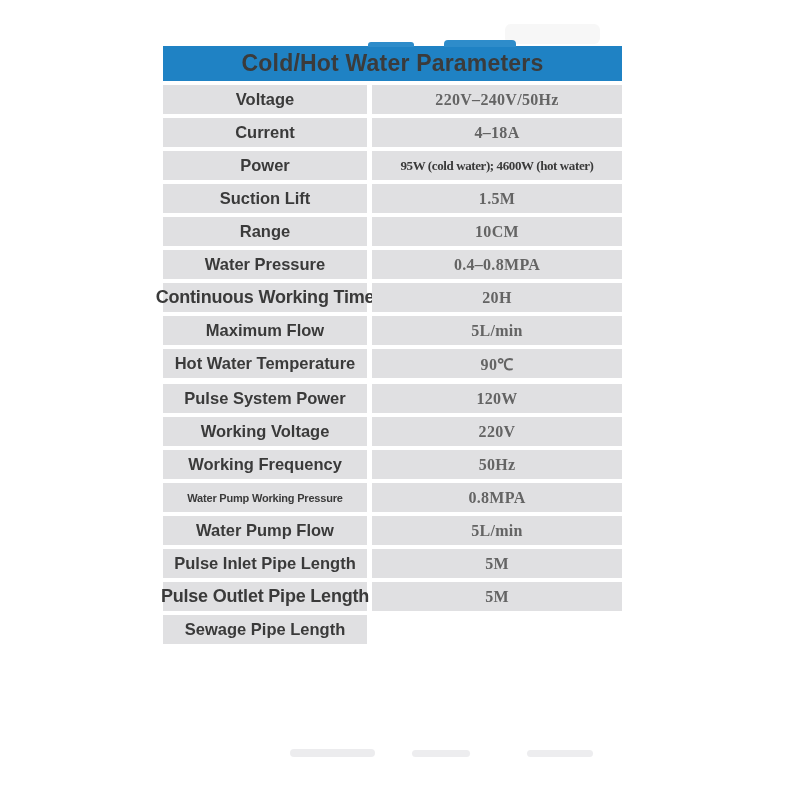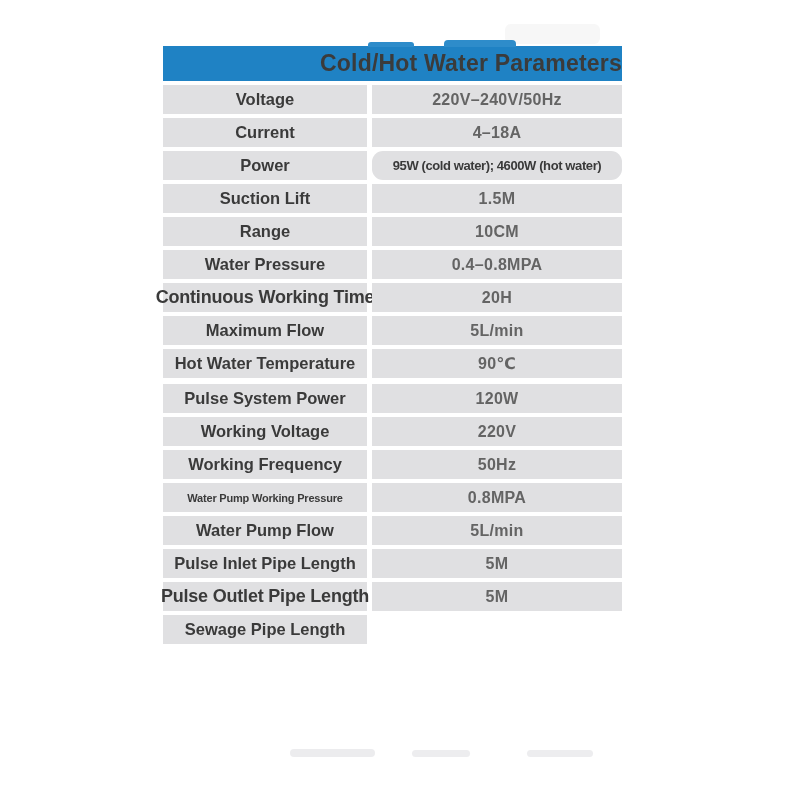--- a/index.html
+++ b/index.html
@@ -3,40 +3,40 @@
 <meta charset="utf-8">
 <style>
   html,body{margin:0;padding:0;}
   body{
     width:800px;height:800px;position:relative;overflow:hidden;
     background:#ffffff;
     font-family:"Liberation Sans","DejaVu Sans",sans-serif;
   }
   .sheet{position:absolute;left:163px;top:46px;width:459px;}
   .thead{
-    height:35px;display:flex;align-items:center;justify-content:flex-end;
+    height:35px;display:flex;align-items:center;justify-content:center;
     background:var(--header_bg,#1f82c4);
   }
   .thead h2{
     margin:0;font-size:23px;font-weight:bold;letter-spacing:0.2px;
     color:var(--header_text,#3b3b3b);
   }
   .rows{display:flex;flex-direction:column;gap:4px;margin-top:4px;}
   .t2{margin-top:6px;}
   .row{display:grid;grid-template-columns:204px 250px;column-gap:5px;height:29px;}
   .cell{
     background:var(--row_bg,#e0e0e2);
     display:flex;align-items:center;justify-content:center;
     white-space:nowrap;
   }
   .label{font-weight:bold;font-size:16.5px;color:var(--label_text,#3a3a3a);}
-  .value{font-weight:bold;font-size:16px;color:var(--value_text,#646464);letter-spacing:0.3px;}
+  .value{font-weight:bold;font-size:16px;color:var(--value_text,#646464);letter-spacing:0.3px;font-family:Liberation Serif, serif;}
   .label-md{font-size:18px;letter-spacing:-0.2px;}
   .label-sm{font-size:11px;letter-spacing:-0.2px;}
-  .value-strong{font-size:13px;letter-spacing:-0.4px;color:var(--label_text,#3a3a3a);border-radius:11px;}
+  .value-strong{font-size:13px;letter-spacing:-0.4px;color:var(--label_text,#3a3a3a);}
   
   .artifact{position:absolute;}
   .bump1{left:368px;top:42px;width:46px;height:5px;background:#2e8cca;border-radius:3px 3px 0 0;}
   .bump2{left:444px;top:40px;width:72px;height:7px;background:#2e8cca;border-radius:4px 4px 0 0;}
   .smudge-top{left:505px;top:24px;width:95px;height:20px;background:#f7f7f7;border-radius:6px;}
   .smudge-b1{left:290px;top:749px;width:85px;height:8px;background:#ececee;border-radius:4px;}
   .smudge-b2{left:412px;top:750px;width:58px;height:7px;background:#ededef;border-radius:4px;}
   .smudge-b3{left:527px;top:750px;width:66px;height:7px;background:#ededef;border-radius:4px;}
 </style>
 </head>

